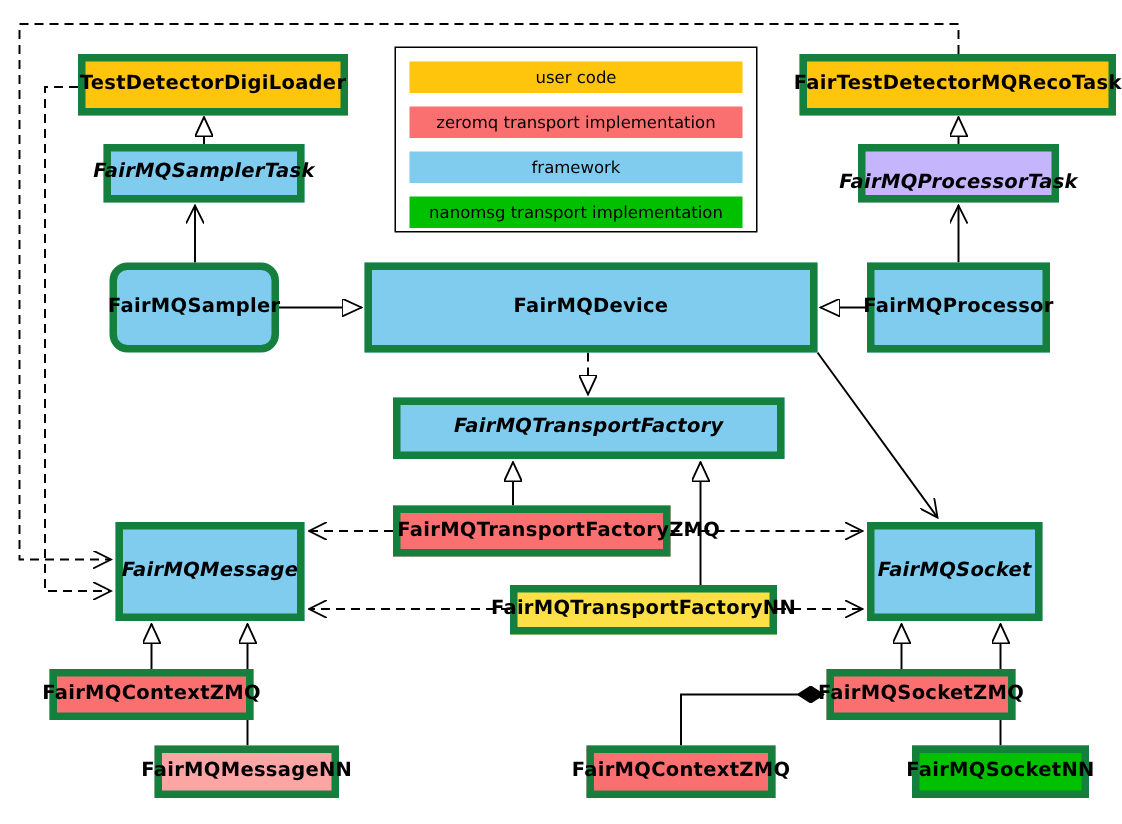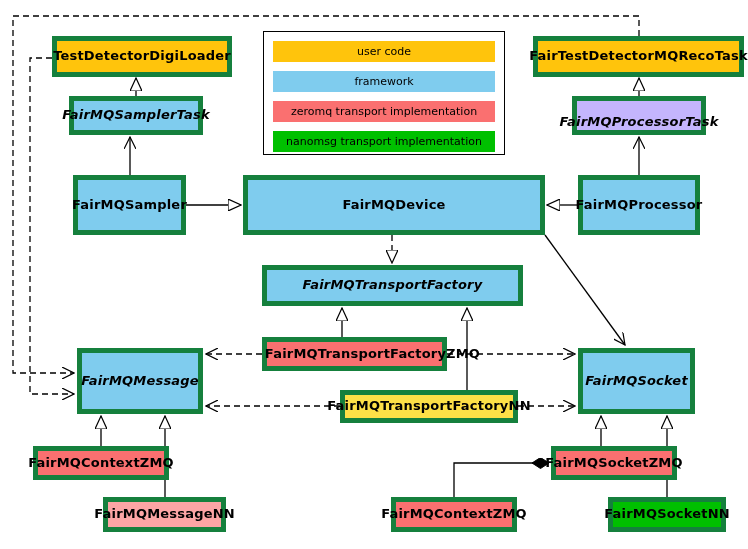--- a/index.html
+++ b/index.html
@@ -125,21 +125,21 @@
   </svg>
 
   <div class="node" style="left:52px; top:36px; width:180px; height:41px; background:#FFC40C;">
     <span>TestDetectorDigiLoader</span>
   </div>
 
   <div class="node abstract" style="left:69px; top:96px; width:134px; height:39px; background:#7FCCEE;">
     <span>FairMQSamplerTask</span>
   </div>
 
-  <div class="node" style="left:73px; top:175px; width:113px; height:60px; background:#7FCCEE;">
+  <div class="node" style="left:73px; top:175px; width:113px; height:60px; background:#7FCCEE;border-radius:12px;">
     <span>FairMQSampler</span>
   </div>
 
   <div class="node" style="left:243px; top:175px; width:302px; height:60px; background:#7FCCEE;">
     <span>FairMQDevice</span>
   </div>
 
   <div class="node" style="left:578px; top:175px; width:122px; height:60px; background:#7FCCEE;align-items:center;">
     <span>FairMQProcessor</span>
   </div>
@@ -189,24 +189,24 @@
   </div>
 
   <div class="node" style="left:391px; top:497px; width:126px; height:35px; background:#FA7070;">
     <span>FairMQContextZMQ</span>
   </div>
 
   <div class="legend-box" style="left:263px; top:31px; width:242px; height:124px;">
     <div class="legend-row" style="background:#FFC40C;">
       <span>user code</span>
     </div>
+    <div class="legend-row" style="background:#FA7070;">
+      <span>zeromq transport implementation</span>
+    </div>
     <div class="legend-row" style="background:#7FCCEE;">
       <span>framework</span>
     </div>
-    <div class="legend-row" style="background:#FA7070;">
-      <span>zeromq transport implementation</span>
-    </div>
     <div class="legend-row" style="background:#00C000;">
       <span>nanomsg transport implementation</span>
     </div>
   </div>
 
 </div>
 
 </body></html>

